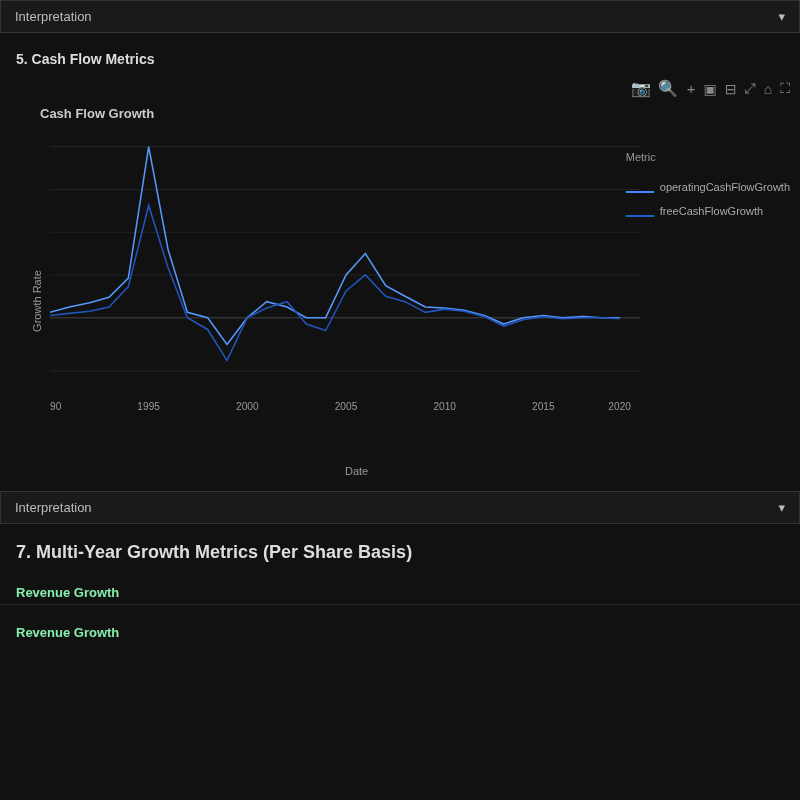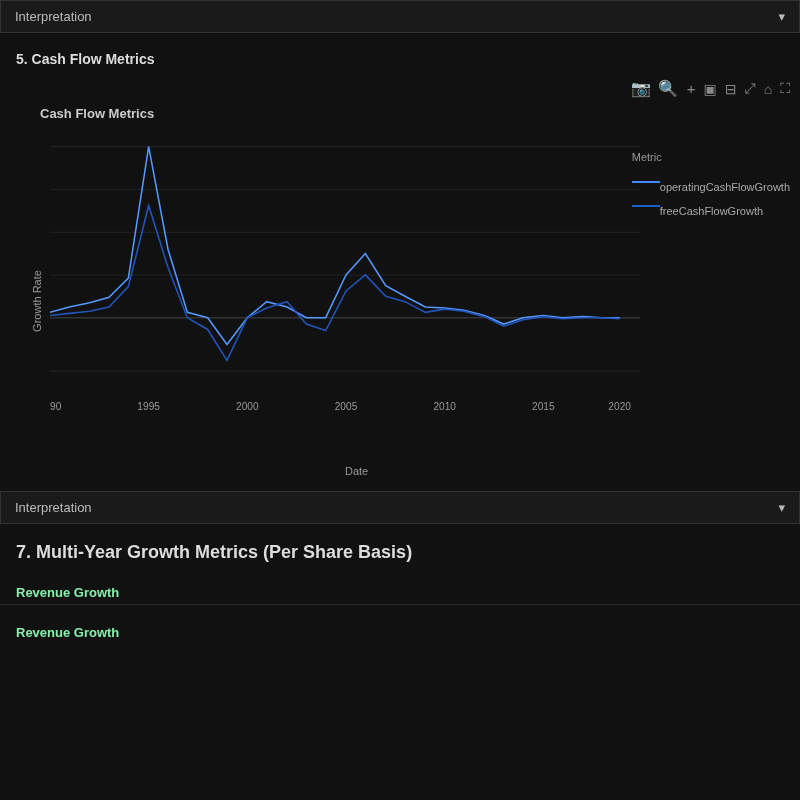--- a/index.html
+++ b/index.html
@@ -79,21 +79,22 @@
       font-size: 11px;
       color: #aaa;
     }
     .legend-title {
       color: #999;
       margin-bottom: 18px;
       font-size: 11px;
     }
     .legend-item {
       display: flex;
-      align-items: flex-start;
+      align-items: flex-end;
+      gap: 6px;
       margin-bottom: 4px;
       margin-top: 12px;
     }
     .legend-line {
       width: 28px;
       height: 2px;
     }
     .legend-line.op { background: #4488ff; }
     .legend-line.free { background: #1a5fcf; }
 
@@ -124,21 +125,21 @@
   <span>📷</span>
   <span>🔍</span>
   <span style="color:#888;font-size:15px;">+</span>
   <span style="color:#888;font-size:14px;">▣</span>
   <span style="color:#888;font-size:14px;">⊟</span>
   <span style="color:#888;font-size:14px;">⤢</span>
   <span style="color:#888;font-size:14px;">⌂</span>
   <span style="color:#888;font-size:14px;">⛶</span>
 </div>
 
-<div class="chart-title">Cash Flow Metrics</div>
+<div class="chart-title">Cash Flow Growth</div>
 
 <div class="chart-area">
 
   <div style="position:absolute;left:6px;top:50%;transform:translateY(-50%) rotate(-90deg);color:#999;font-size:11px;white-space:nowrap;">Growth Rate</div>
 
   <div class="chart-svg-wrapper">
     <svg width="100%" height="100%" viewBox="0 0 580 290" preserveAspectRatio="none" style="display:block;">
 
       <rect width="580" height="290" fill="#111"></rect>
 

